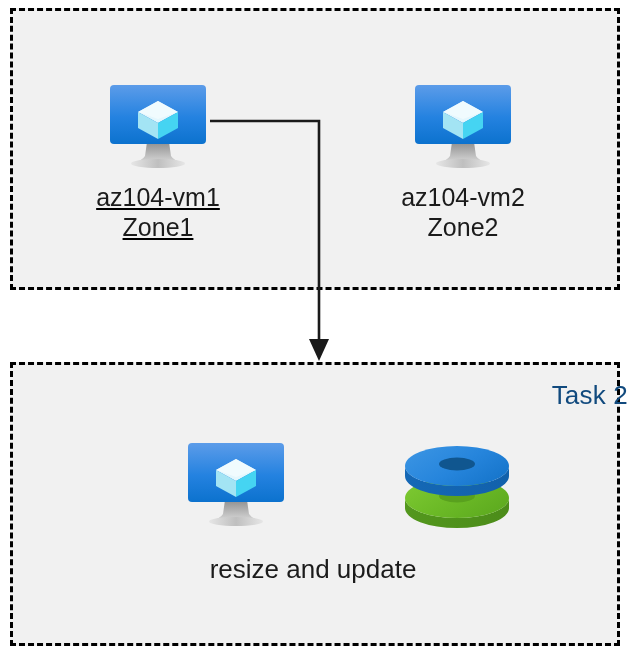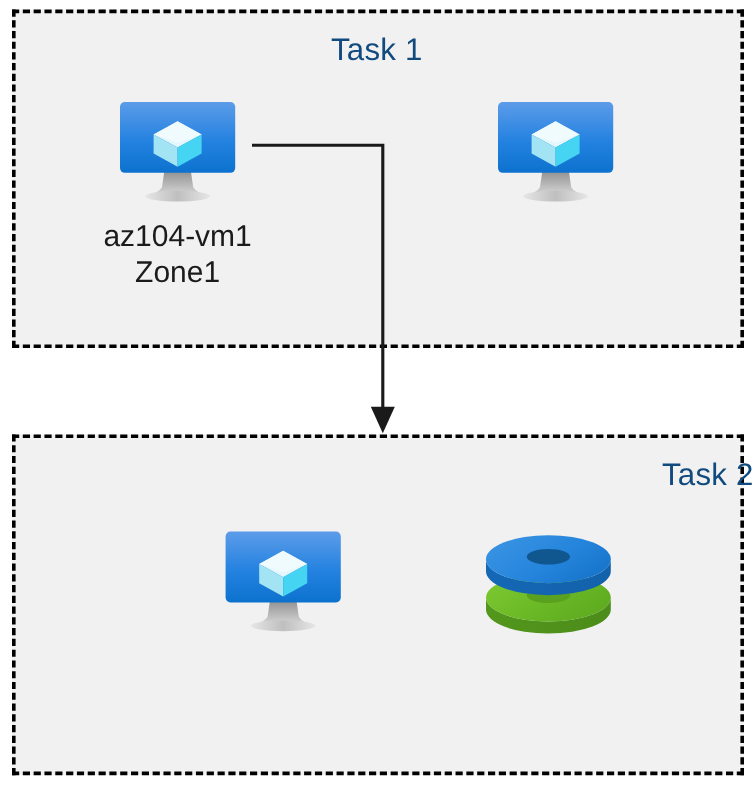--- a/index.html
+++ b/index.html
@@ -56,21 +56,21 @@
   }
   #task1-title { top: 26px; }
   #task2-title { top: 380px; text-align: right; }
 
   
   .node {
     position: absolute;
     width: 200px;
     text-align: center;
   }
-  #node-vm1 { left: 48px;  top: 82px; }
+  #node-vm1 { left: 58px;  top: 82px; text-decoration: underline; }
   #node-vm2 { left: 363px; top: 82px; }
   #node-task2 { left: 113px; top: 440px; width: 400px; }
 
   .node-label {
     color: #1b1b1b;
     font-size: 25px;
     line-height: 30px;
     font-family: "Liberation Sans", sans-serif;
     white-space: pre-line;
   }
@@ -105,21 +105,20 @@
     pointer-events: none;
   }
 </style>
 </head>
 <body>
 
 <div class="canvas">
 
   <div id="task1-box" class="task-box"></div>
 
-  <div id="task1-title" class="task-title">Task 1</div>
 
   <div id="node-vm1" class="node">
     <svg class="vm-icon" width="104" height="90" viewBox="0 0 104 90">
       <defs>
         <linearGradient id="scr1" x1="0" y1="0" x2="0" y2="1">
           <stop offset="0%" stop-color="#5C9CE9"></stop>
           <stop offset="55%" stop-color="#2482E0"></stop>
           <stop offset="100%" stop-color="#0C72CE"></stop>
         </linearGradient>
         <linearGradient id="stand1" x1="0" y1="0" x2="0" y2="1">
@@ -170,20 +169,22 @@
       <path d="M41 60 L63 60 L65 74 Q68 79 78 81 L26 81 Q36 79 39 74 Z" fill="url(#stand2)"></path>
       <ellipse cx="52" cy="81.5" rx="27" ry="4.5" fill="url(#base2)"></ellipse>
       <rect x="4" y="3" width="96" height="59" rx="4" ry="4" fill="url(#scr2)"></rect>
       <g>
         <polygon points="52,19 72,30 52,41 32,30" fill="#E4F7FD"></polygon>
         <polygon points="32,30 52,41 52,57 32,46" fill="#A3E4F4"></polygon>
         <polygon points="72,30 52,41 52,57 72,46" fill="#45D4F2"></polygon>
         <polygon points="52,19 72,30 52,37 32,30" fill="#F2FBFE" opacity="0.85"></polygon>
       </g>
     </svg>
+    <div class="node-label">az104-vm2
+Zone2</div>
   </div>
 
   <div id="task2-box" class="task-box"></div>
 
   <div id="task2-title" class="task-title">Task 2</div>
 
   <div id="node-task2" class="node">
     <div class="icon-row">
 
       <svg class="vm-icon" width="104" height="90" viewBox="0 0 104 90">
@@ -242,20 +243,21 @@
           <ellipse cx="56" cy="56" rx="18" ry="6.5" fill="#59A11E"></ellipse>
         </g>
 
         <g>
           <path d="M4 26 A52 20 0 0 0 108 26 L108 36 A52 20 0 0 1 4 36 Z" fill="url(#bside)"></path>
           <ellipse cx="56" cy="26" rx="52" ry="20" fill="url(#btop)"></ellipse>
           <ellipse cx="56" cy="24" rx="18" ry="6.5" fill="#10568F"></ellipse>
         </g>
       </svg>
     </div>
+    <div class="node-label">resize and update</div>
   </div>
 
   <svg id="connector" viewBox="0 0 628 654">
     <path d="M210 121 L319 121 L319 346" fill="none" stroke="#1A1A1A" stroke-width="2.6"></path>
     <polygon points="319,361 309,339 329,339" fill="#1A1A1A"></polygon>
   </svg>
 
 </div>
 
 </body></html>

